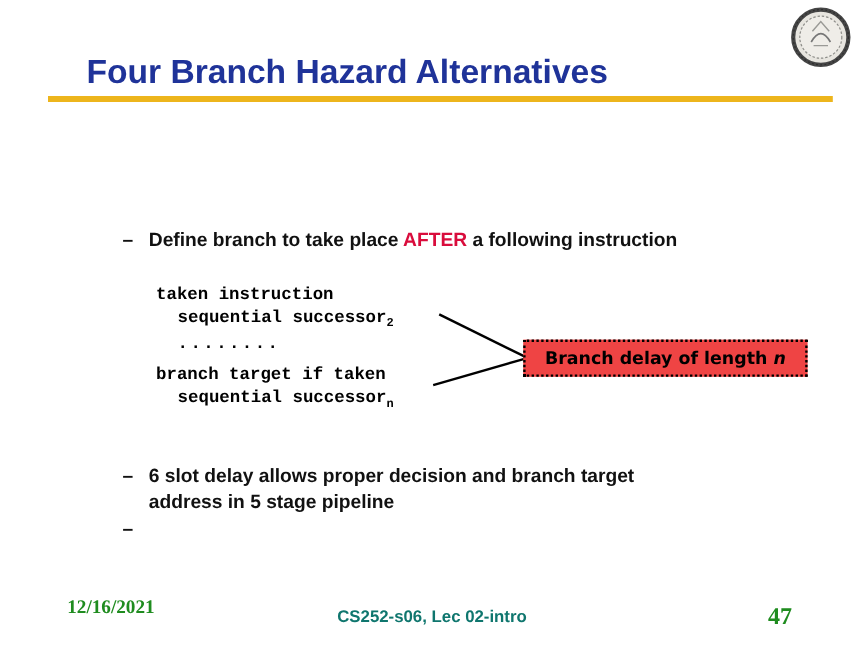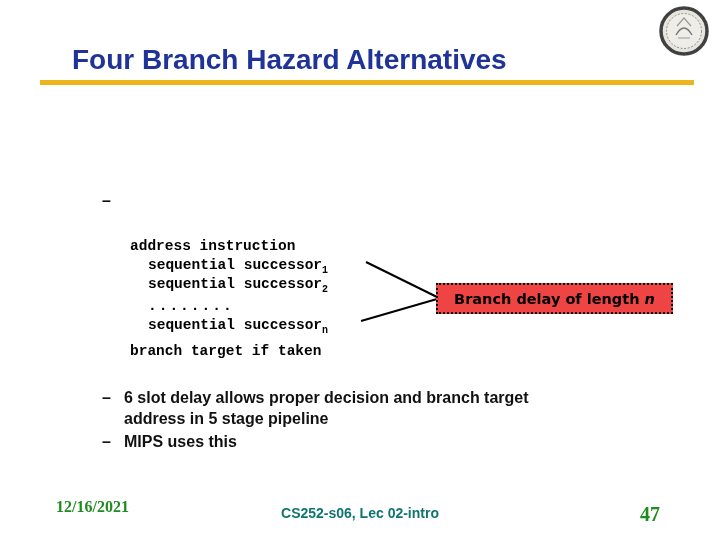--- a/index.html
+++ b/index.html
@@ -65,45 +65,44 @@
       <circle cx="26" cy="26" r="17.5" fill="#efede8" stroke="#8d8d89" stroke-width="1" stroke-dasharray="2 1.6"></circle>
       <path d="M18 30 q8 -14 16 0" fill="none" stroke="#777" stroke-width="1.4"></path>
       <path d="M20 33 h12 M19 21 l7 -8 l7 8" fill="none" stroke="#9a9a96" stroke-width="1.2"></path>
       <circle cx="26" cy="26" r="23" fill="none" stroke="#2e2e2e" stroke-width="1" stroke-dasharray="1.5 2"></circle>
     </svg>
   </div>
 
 
   <div class="bullet bullet-define">
     <span class="dash">–</span>
+    <div class="text"><span>Define branch to take place </span><span class="accent">AFTER</span><span> a following instruction</span></div>
   </div>
 
   <div class="code">
-    <div class="code-line">address instruction</div>
-    <div class="code-line indent"><span>sequential successor</span><sub>1</sub></div>
+    <div class="code-line">taken instruction</div>
     <div class="code-line indent"><span>sequential successor</span><sub>2</sub></div>
     <div class="code-line indent dots">........</div>
+    <div class="code-line last">branch target if taken</div>
     <div class="code-line indent"><span>sequential successor</span><sub>n</sub></div>
-    <div class="code-line last">branch target if taken</div>
   </div>
 
   <svg class="connector">
     <line x1="366" y1="262" x2="437" y2="297" stroke="#000" stroke-width="2"></line>
     <line x1="361" y1="321" x2="437" y2="299" stroke="#000" stroke-width="2"></line>
   </svg>
 
   <div class="callout"><span>Branch delay of length </span><span class="var">n</span></div>
 
   <div class="bullet bullet-slot">
     <span class="dash">–</span>
     <div class="text">6 slot delay allows proper decision and branch target address in 5 stage pipeline</div>
   </div>
 
   <div class="bullet bullet-mips">
     <span class="dash">–</span>
-    <div class="text">MIPS uses this</div>
   </div>
 
   <div class="footer-date">12/16/2021</div>
   <div class="footer-course">CS252-s06, Lec 02-intro</div>
   <div class="footer-page">47</div>
 
 </div>
 
 </body></html>

